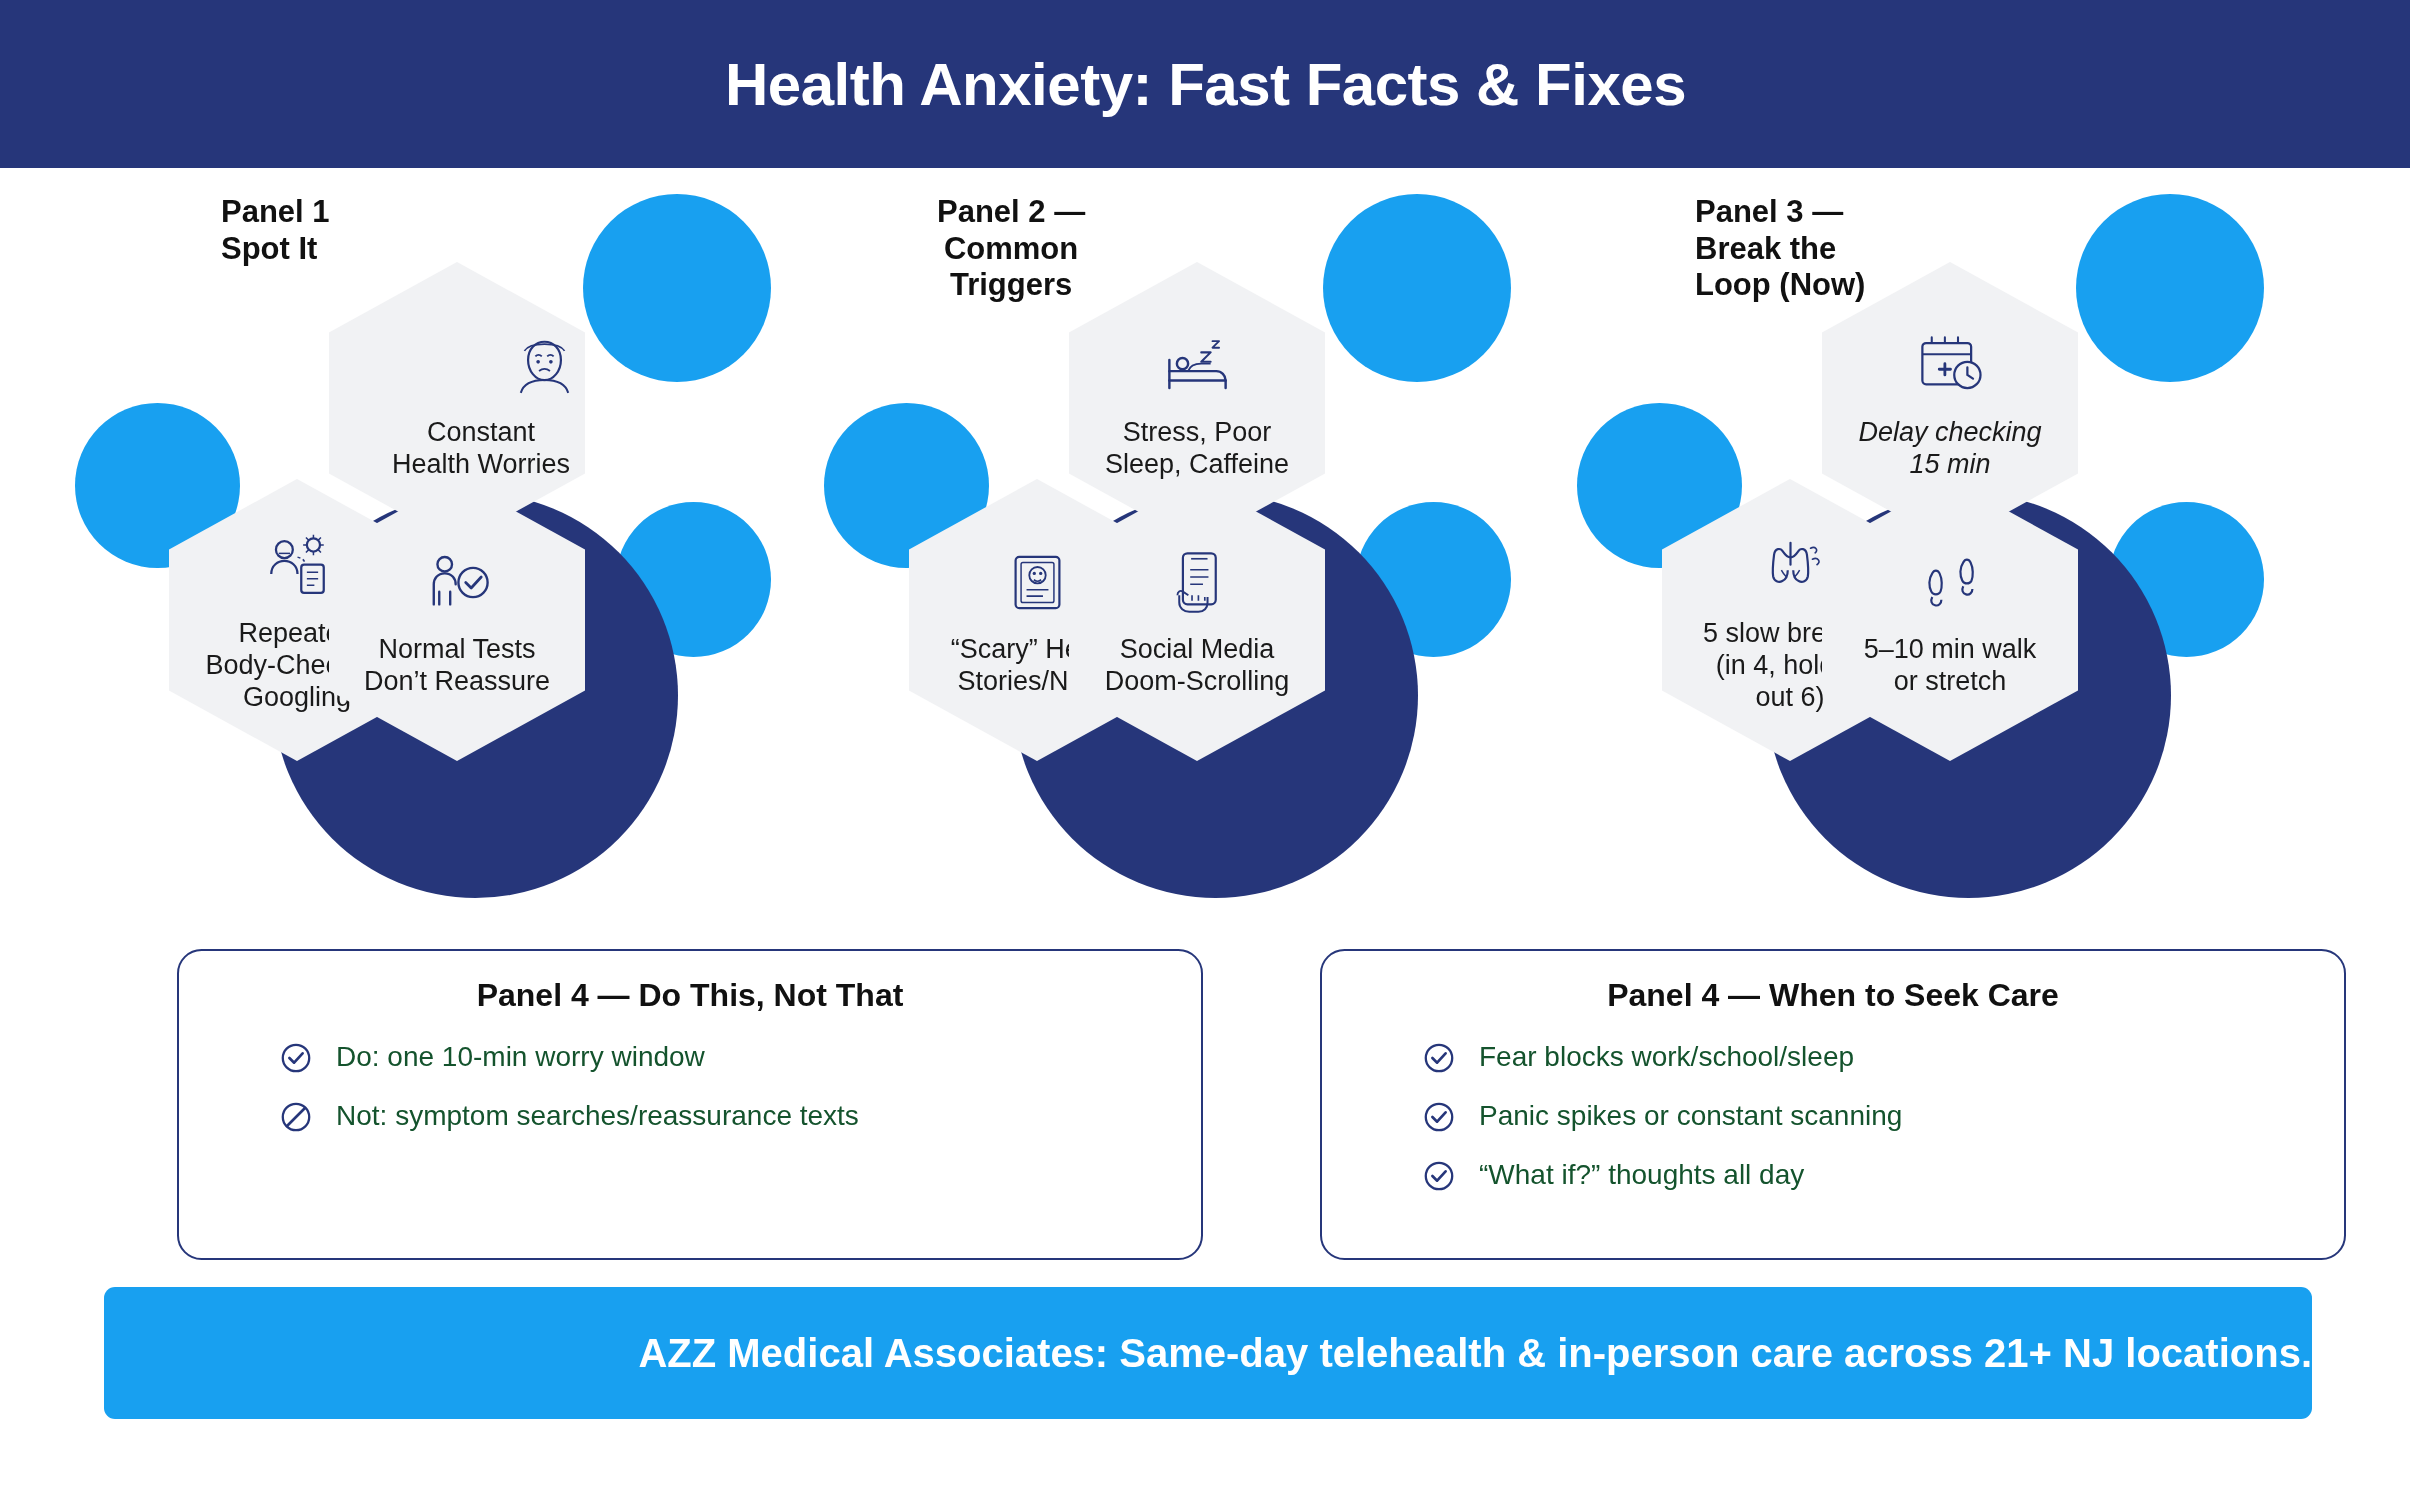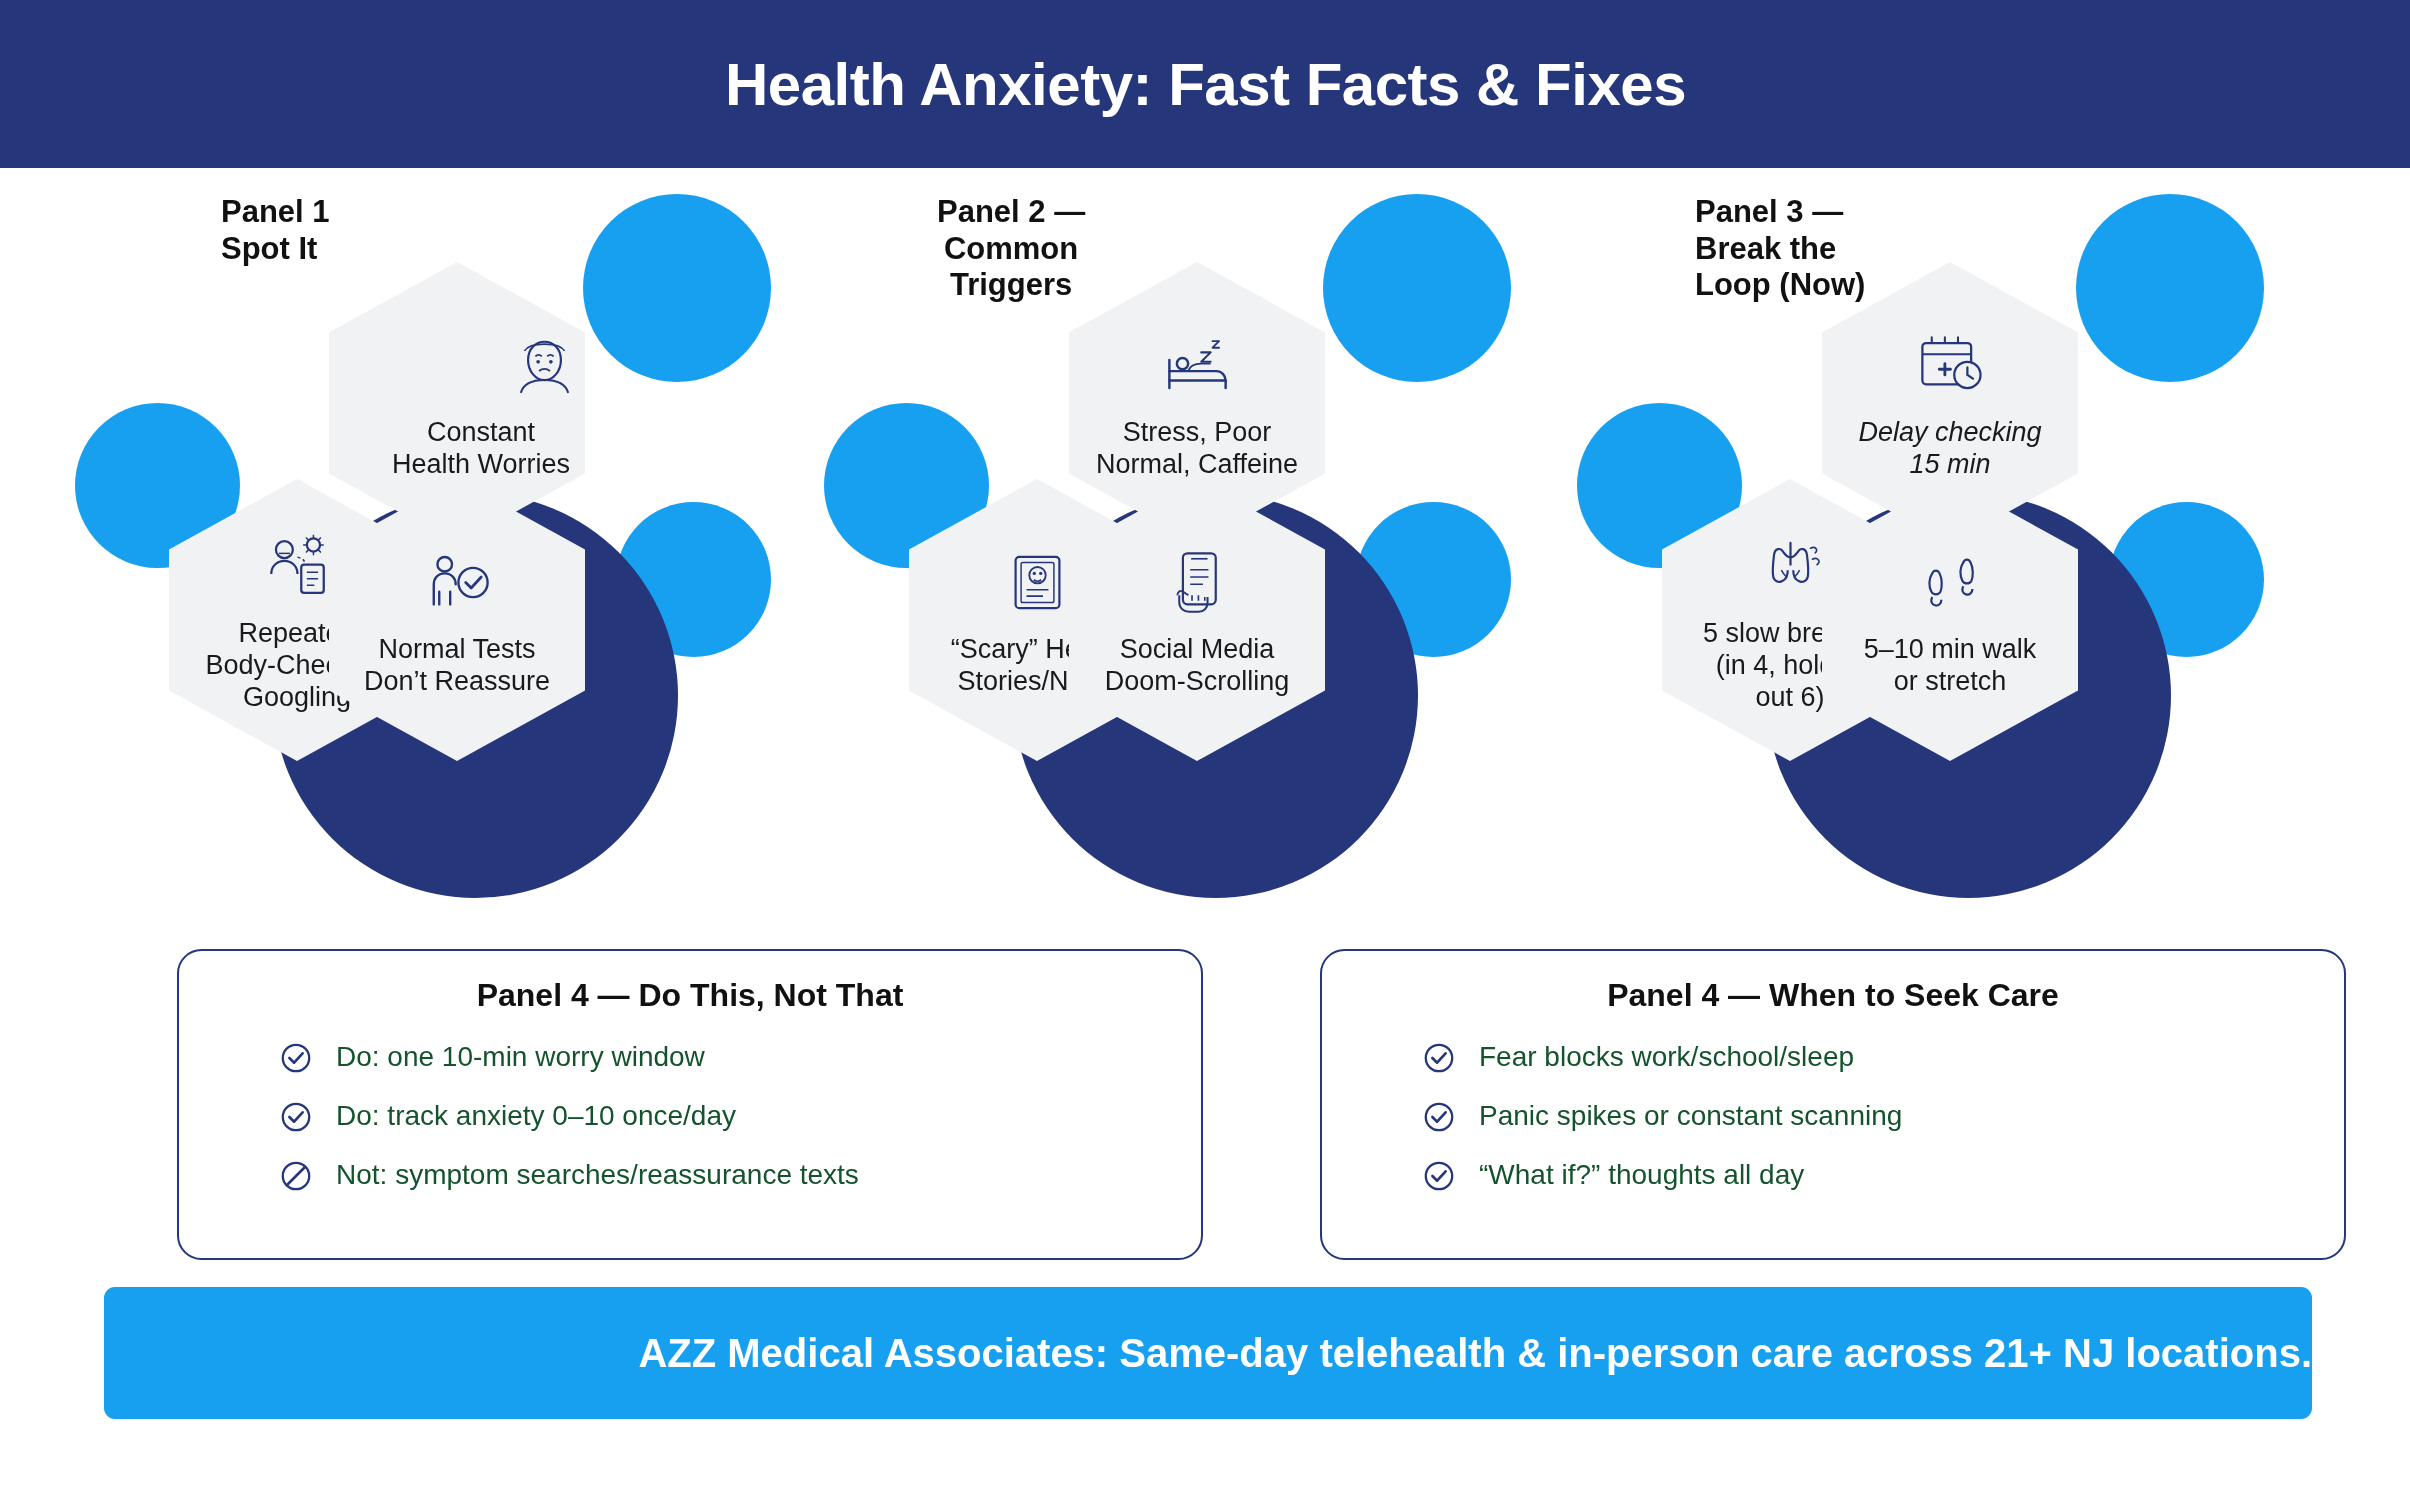--- a/index.html
+++ b/index.html
@@ -294,21 +294,21 @@
           <path d="M10 64V34" stroke-linecap="round"></path>
           <path d="M10 46h50a10 10 0 0 1 10 10v8" stroke-linecap="round"></path>
           <path d="M10 56h60" stroke-linecap="round"></path>
           <circle cx="24" cy="38" r="6"></circle>
           <path d="M30 46c2-6 8-8 14-8h10" stroke-width="2"></path>
           <path d="M44 26h10l-10 10h10" stroke-width="2.2" stroke-linecap="round" stroke-linejoin="round"></path>
           <path d="M56 14h7l-7 7h7" stroke-width="2" stroke-linecap="round" stroke-linejoin="round"></path>
         </svg>
       </div>
       <div class="hex-text">Stress, Poor
-Normal, Caffeine</div>
+Sleep, Caffeine</div>
     </div>
 
     <div class="hex" style="left:273px; top:311px;">
       <div class="hex-icon">
         <svg width="73" height="73" viewBox="0 0 80 80" fill="none" stroke="#26367a" stroke-width="2.4">
           <rect x="24" y="8" width="36" height="56" rx="5"></rect>
           <path d="M33 14h18" stroke-width="1.8"></path>
           <path d="M32 26h20M32 34h20M32 42h14" stroke-width="1.6"></path>
           <path d="M18 54c0-4 3-6 6-4l6 4" stroke-width="2"></path>
           <path d="M20 54v8c0 6 5 10 11 10h10c6 0 10-4 10-10v-6" stroke-width="2.2"></path>
@@ -383,29 +383,20 @@
     <div class="box-title">Panel 4 — Do This, Not That</div>
     <ul class="box-list">
       <li>
         <span class="li-icon">
           <svg width="34" height="34" viewBox="0 0 36 36" fill="none" stroke="#26367a" stroke-width="2.4">
             <circle cx="18" cy="18" r="14"></circle>
             <path d="M11 18l5 5 9-10" stroke-width="2.8" stroke-linecap="round" stroke-linejoin="round"></path>
           </svg>
         </span>
         <span class="li-text">Do: one 10-min worry window</span>
-      </li>
-      <li>
-        <span class="li-icon">
-          <svg width="34" height="34" viewBox="0 0 36 36" fill="none" stroke="#26367a" stroke-width="2.4">
-            <circle cx="18" cy="18" r="14"></circle>
-            <path d="M11 18l5 5 9-10" stroke-width="2.8" stroke-linecap="round" stroke-linejoin="round"></path>
-          </svg>
-        </span>
-        <span class="li-text">Do: track anxiety 0–10 once/day</span>
       </li>
       <li>
         <span class="li-icon">
           <svg width="34" height="34" viewBox="0 0 36 36" fill="none" stroke="#26367a" stroke-width="2.4">
             <circle cx="18" cy="18" r="14"></circle>
             <path d="M8.5 27.5l19-19" stroke-width="2.8" stroke-linecap="round"></path>
           </svg>
         </span>
         <span class="li-text">Not: symptom searches/reassurance texts</span>
       </li>

